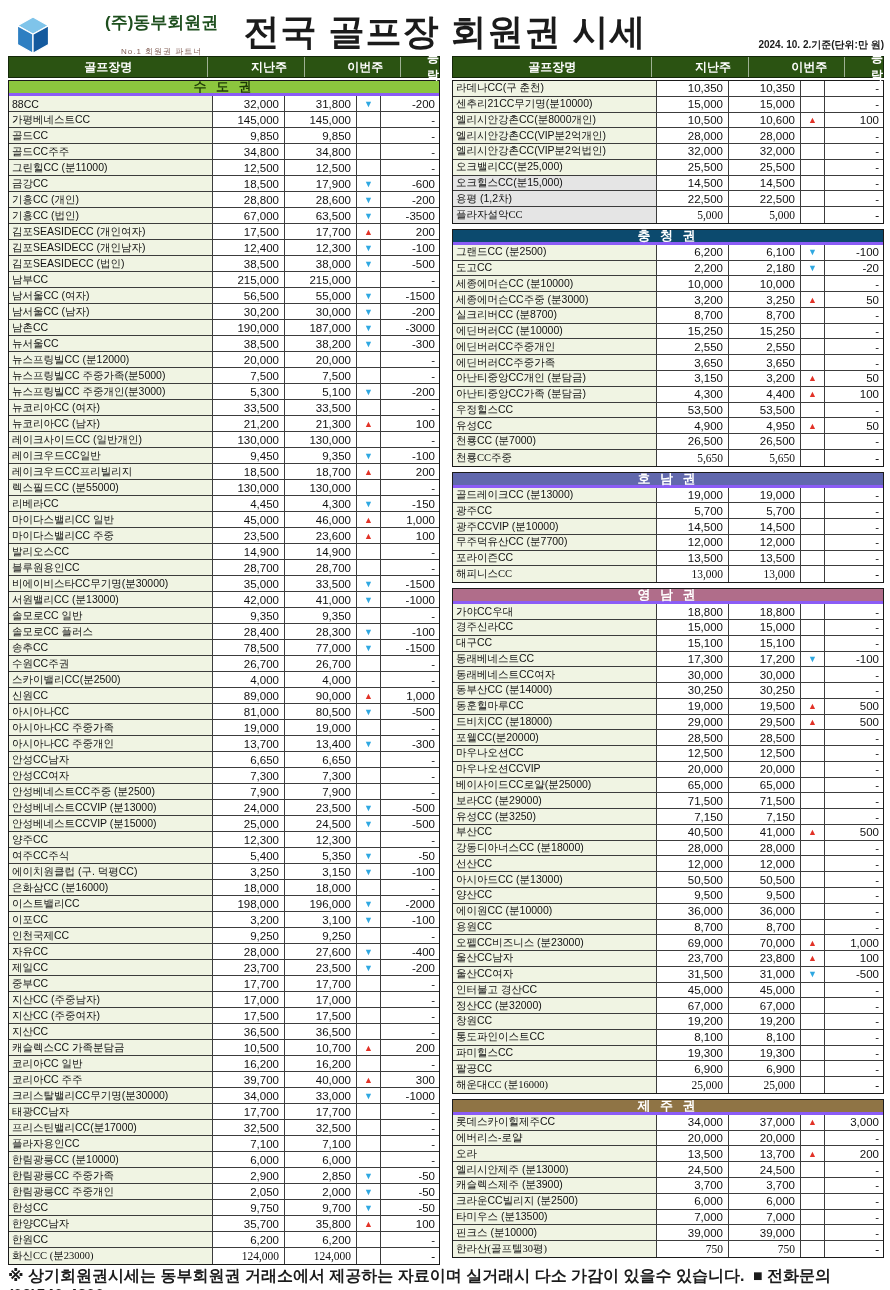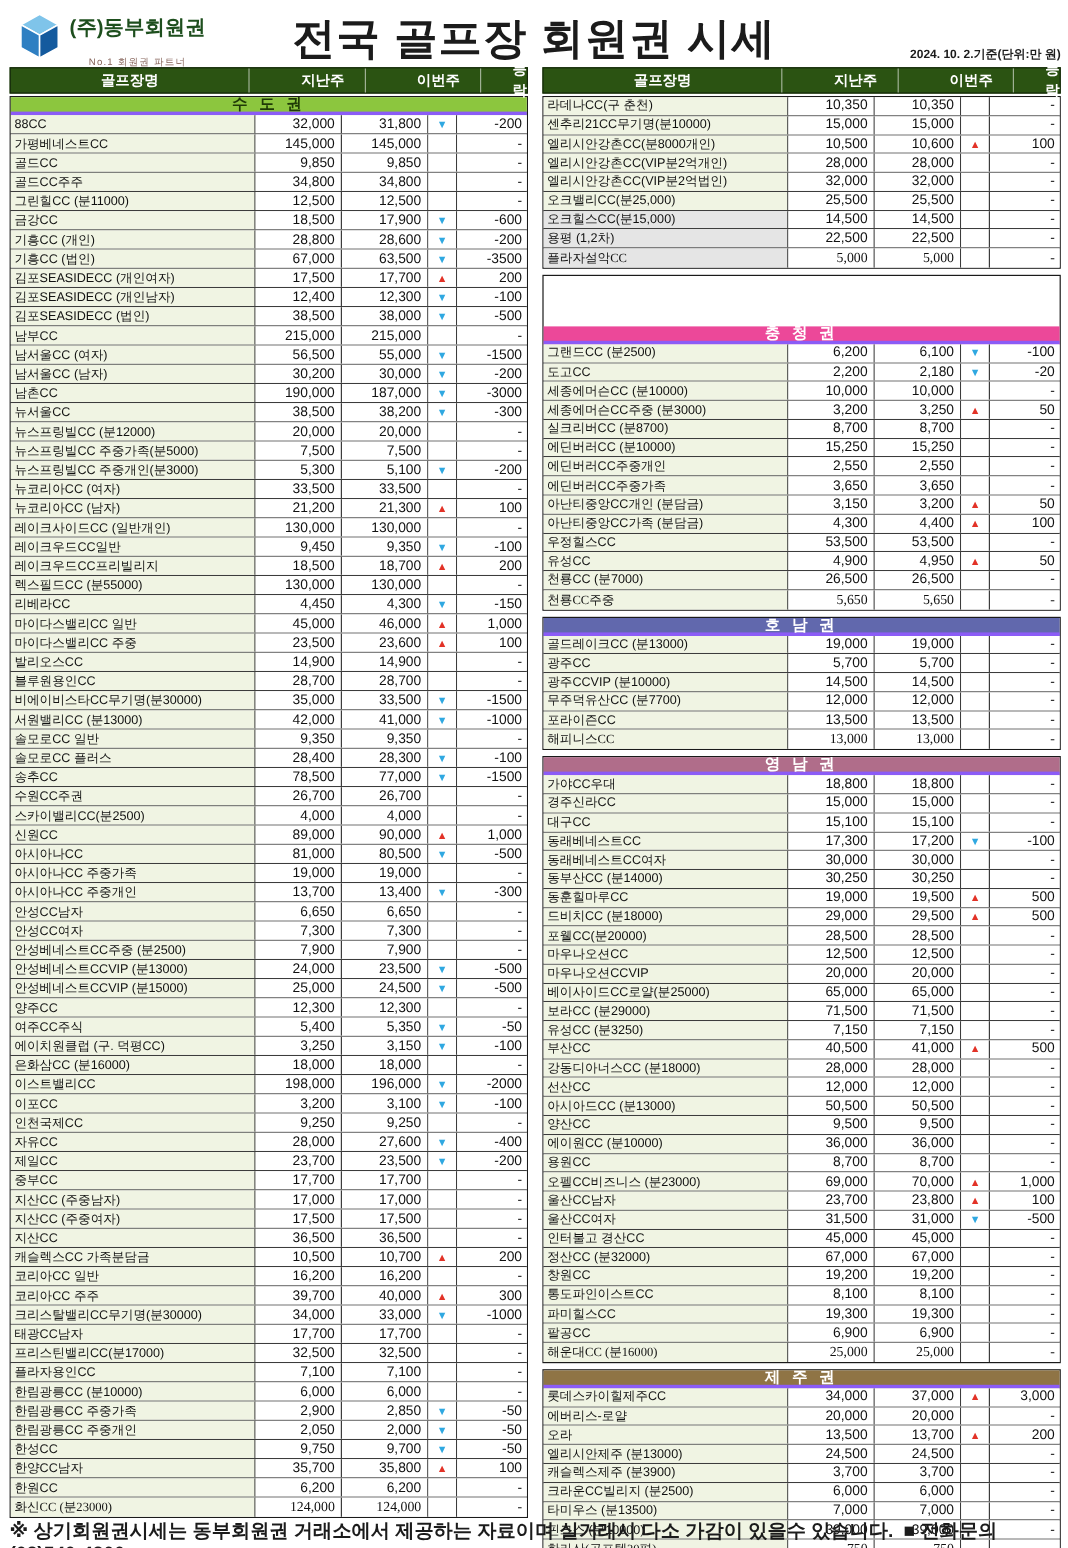--- a/index.html
+++ b/index.html
@@ -3,21 +3,21 @@
 <meta charset="utf-8">
 <style>
   html,body{margin:0;padding:0;}
   body{
     width:890px;height:1290px;position:relative;background:#ffffff;
     font-family:"Liberation Sans","DejaVu Sans",sans-serif;color:#111;
     overflow:hidden;
   }
   
   .page-header{position:absolute;top:0;left:0;width:890px;height:56px;}
-  .logo-wrap{position:absolute;left:14px;top:10px;display:flex;align-items:flex-start;}
+  .logo-wrap{position:absolute;left:14px;top:10px;display:flex;align-items:flex-end;gap:47px;}
   .logo-cube{width:38px;height:42px;margin-right:6px;}
   .logo-texts{padding-top:4px;}
   .logo-company{font-size:17px;font-weight:bold;color:#1e4f1e;line-height:18px;}
   .logo-tagline{font-size:8px;color:#86645a;letter-spacing:1px;text-align:center;margin-top:14px;}
   .page-title{position:absolute;left:0;right:0;top:8px;text-align:center;
     font-size:36px;font-weight:bold;color:#1b1b1b;letter-spacing:1px;}
   .date-note{position:absolute;right:6px;top:38px;font-size:10px;font-weight:bold;color:#1b1b1b;}
   
   .table-col{position:absolute;top:56px;width:432px;}
   #left-col{left:8px;--rh:16px;}
@@ -656,21 +656,21 @@
       </div>
       <div class="row">
         <span class="c name grey">플라자설악CC</span>
         <span class="c num">5,000</span>
         <span class="c num">5,000</span>
         <span class="c arrow"></span>
         <span class="c chg">-</span>
       </div>
     </div>
     <div class="section">
-      <div class="sechead" style="background: #ec4899; color: rgb(255, 255, 255); margin-top: 42px;">충 청 권</div>
+      <div class="sechead" style="background: #0c4a6e; color: rgb(255, 255, 255);">충 청 권</div>
       <div class="row">
         <span class="c name">그랜드CC (분2500)</span>
         <span class="c num">6,200</span>
         <span class="c num">6,100</span>
         <span class="c arrow down">▼</span>
         <span class="c chg">-100</span>
       </div>
       <div class="row">
         <span class="c name">도고CC</span>
         <span class="c num">2,200</span>

